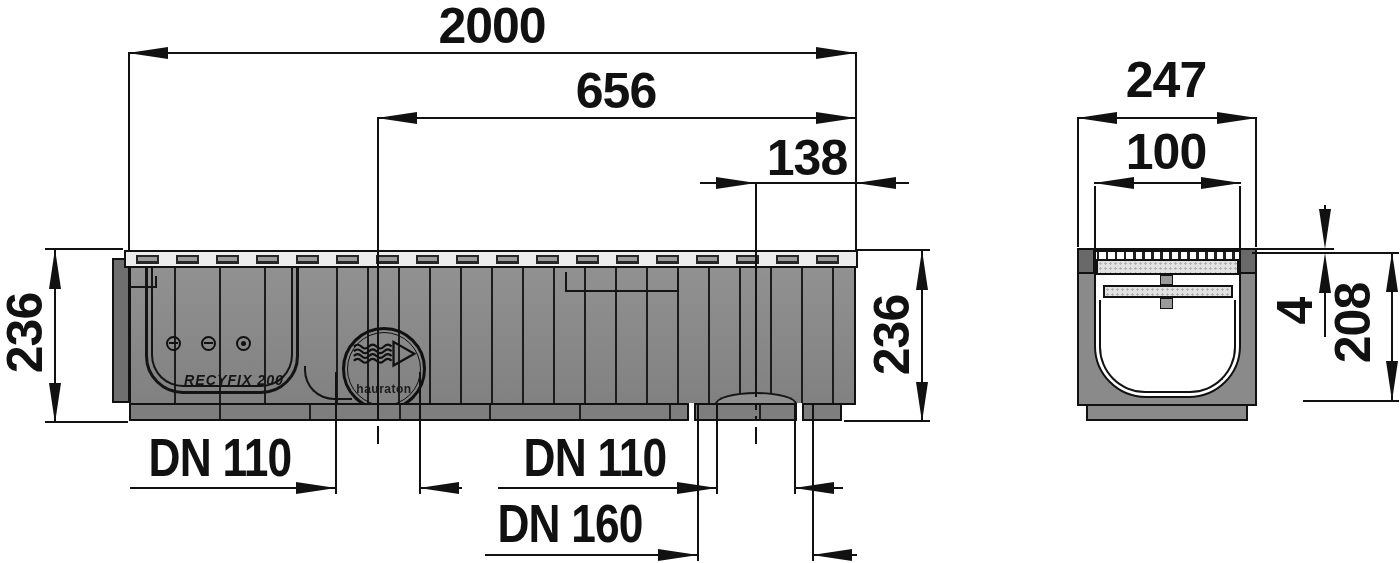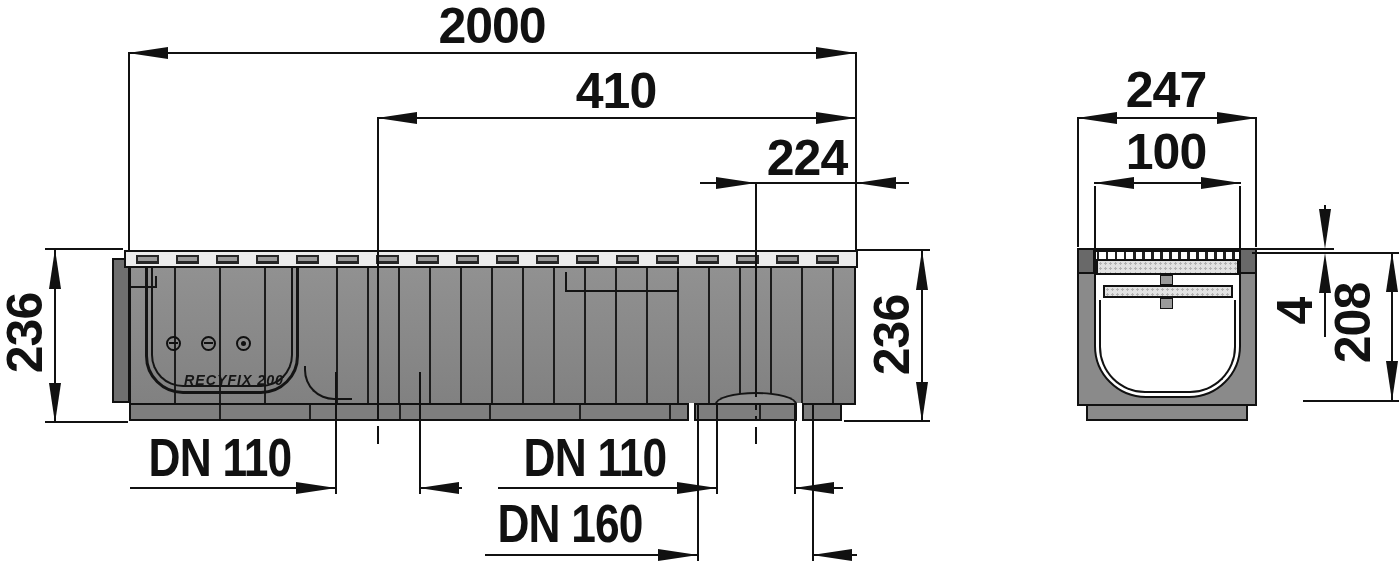--- a/index.html
+++ b/index.html
@@ -97,20 +97,31 @@
       <div class="screw" style="left:35px;top:68px;">
           <span class="slot"></span>
         </div>
       <div class="screw" style="left:70px;top:68px;">
           <span class="slot"></span>
         </div>
       <div class="screw" style="left:105px;top:68px;">
           <span class="dot"></span>
         </div>
 
+      <div class="logo">
+        <div class="logoin"></div>
+        <svg width="70" height="36" viewBox="0 0 74 38" style="position:absolute;left:5px;top:9px;">
+          <path d="M4 8 Q8 4 12 8 T20 8 T28 8 T36 8 T44 8" fill="none" stroke="#101010" stroke-width="2.2"></path>
+          <path d="M4 13 Q8 9 12 13 T20 13 T28 13 T36 13 T44 13" fill="none" stroke="#101010" stroke-width="2.2"></path>
+          <path d="M4 18 Q8 14 12 18 T20 18 T28 18 T36 18 T44 18" fill="none" stroke="#101010" stroke-width="2.2"></path>
+          <path d="M4 23 Q8 19 12 23 T20 23 T28 23 T36 23 T44 23" fill="none" stroke="#101010" stroke-width="2.2"></path>
+          <path d="M46 3 L68 15.5 L46 28 Z" fill="none" stroke="#101010" stroke-width="2.4"></path>
+        </svg>
+        <div class="logotext">hauraton</div>
+      </div>
     </div>
 
     <div class="brand">RECYFIX 200</div>
 
     <div class="grateband">
       <div class="slots"></div>
       <div class="slotsin"></div>
     </div>
 
     <div class="dome"></div>
@@ -167,28 +178,28 @@
     <div class="hl" style="left:128px;top:52px;width:728px;"></div>
     <span class="ar l" style="left:128px;top:47px;"></span>
     <span class="ar r" style="left:816px;top:47px;"></span>
     <div class="num" style="left:492px;top:26px;">2000</div>
   </div>
 
   <div>
     <div class="hl" style="left:377px;top:117px;width:479px;"></div>
     <span class="ar l" style="left:377px;top:112px;"></span>
     <span class="ar r" style="left:816px;top:112px;"></span>
-    <div class="num" style="left:616px;top:91px;">410</div>
+    <div class="num" style="left:616px;top:91px;">656</div>
   </div>
 
   <div>
     <div class="hl" style="left:700px;top:182px;width:209px;"></div>
     <span class="ar r" style="left:716px;top:177px;"></span>
     <span class="ar l" style="left:856px;top:177px;"></span>
-    <div class="num" style="left:807px;top:158px;">224</div>
+    <div class="num" style="left:807px;top:158px;">138</div>
   </div>
 
   <div>
     <div class="vl" style="left:54px;top:249px;height:174px;"></div>
     <span class="ar u" style="left:49px;top:249px;"></span>
     <span class="ar d" style="left:49px;top:383px;"></span>
     <div class="num rot" style="left:25px;top:333px;">236</div>
   </div>
 
   <div>
@@ -219,21 +230,21 @@
     <span class="ar r" style="left:658px;top:549px;"></span>
     <div class="hl" style="left:812px;top:554px;width:45px;"></div>
     <span class="ar l" style="left:812px;top:549px;"></span>
     <div class="dn" style="left:570px;top:523px;">DN 160</div>
   </div>
 
   <div>
     <div class="hl" style="left:1077px;top:117px;width:180px;"></div>
     <span class="ar l" style="left:1077px;top:112px;"></span>
     <span class="ar r" style="left:1217px;top:112px;"></span>
-    <div class="num" style="left:1166px;top:90px;">247</div>
+    <div class="num" style="left:1166px;top:80px;">247</div>
   </div>
 
   <div>
     <div class="hl" style="left:1094px;top:182px;width:147px;"></div>
     <span class="ar l" style="left:1094px;top:177px;"></span>
     <span class="ar r" style="left:1201px;top:177px;"></span>
     <div class="num" style="left:1166px;top:152px;">100</div>
   </div>
 
   <div>

